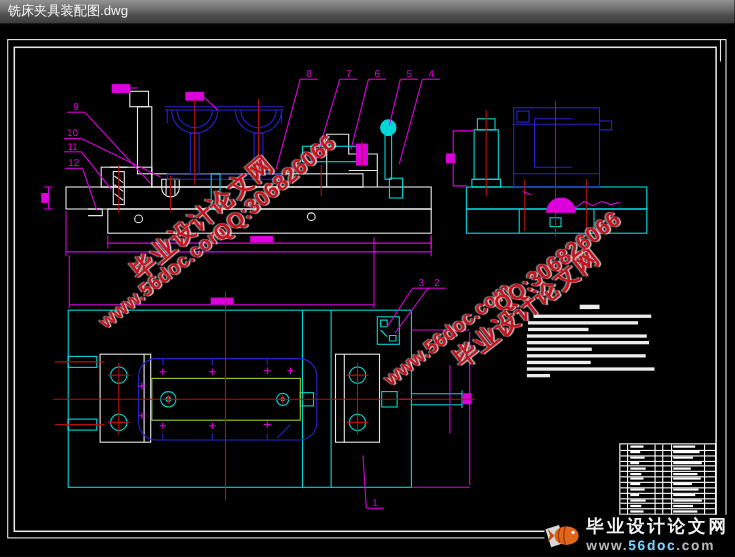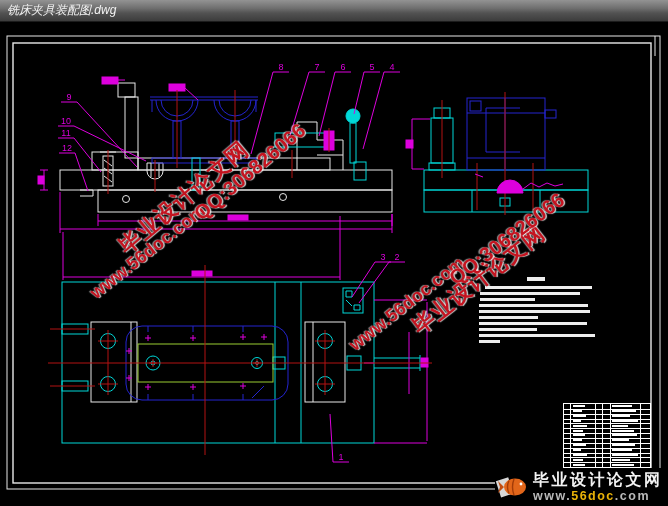--- a/index.html
+++ b/index.html
@@ -2,21 +2,21 @@
 <html><head>
 <meta charset="utf-8">
 <style>
   html,body{margin:0;padding:0;background:#111;}
   .screen{position:relative;width:668px;height:506px;background:#000;overflow:hidden;
           font-family:"Liberation Sans",sans-serif;}
   
   .titlebar{position:absolute;top:0;left:0;width:100%;height:22px;
     background:linear-gradient(#939393,#6e6e6e 40%,#525252 62%,#3c3c3c);
     border-bottom:1px solid #1c1c1c;box-sizing:border-box;z-index:2;}
-  .titlebar span{display:block;padding-left:7px;line-height:21px;font-size:12px;color:#f2f2f2;font-style:italic;}
+  .titlebar span{display:block;padding-left:7px;line-height:21px;font-size:12px;color:#f2f2f2;}
   
   svg.cad{position:absolute;top:0;left:0;z-index:1;}
   
   .wm{position:absolute;z-index:4;font-weight:bold;color:#c41420;white-space:nowrap;
       text-shadow:1px 1px 1px rgba(255,255,255,.8),-1px -1px 1px rgba(255,255,255,.55);
       transform:translate(-50%,-50%) rotate(var(--r,-38deg));pointer-events:none;}
   .wm-site{font-size:22px;letter-spacing:1px;}
   .wm-qq{font-size:20px;}
   .wm-url{font-size:18px;}
   
@@ -25,21 +25,21 @@
   #bom{position:absolute;border:1px solid #fff;box-sizing:border-box;z-index:1;}
   #bom .col{position:absolute;top:0;bottom:0;width:1px;background:#fff;}
   #bom .row{position:absolute;left:0;right:0;height:1px;background:#fff;}
   #bom .blob{position:absolute;height:2px;background:#fff;}
   
   .logo{position:absolute;left:495px;top:468px;width:173px;height:38px;background:#000;
         display:flex;align-items:center;z-index:6;}
   .logo .txt{margin-left:4px;}
   .logo .site{font-size:16px;font-weight:bold;color:#f3f3f3;letter-spacing:2.5px;line-height:18px;}
   .logo .url{font-size:12.5px;font-weight:bold;letter-spacing:1.5px;line-height:14px;color:#b9b9b9;}
-  .logo .url .hl{color:#eab308;margin-top:24px;}
+  .logo .url .hl{color:#7dd3fc;margin-top:24px;}
 </style>
 </head>
 <body>
 
 <div class="screen">
 
   <div class="titlebar">
     <span>铣床夹具装配图.dwg</span>
   </div>
 

